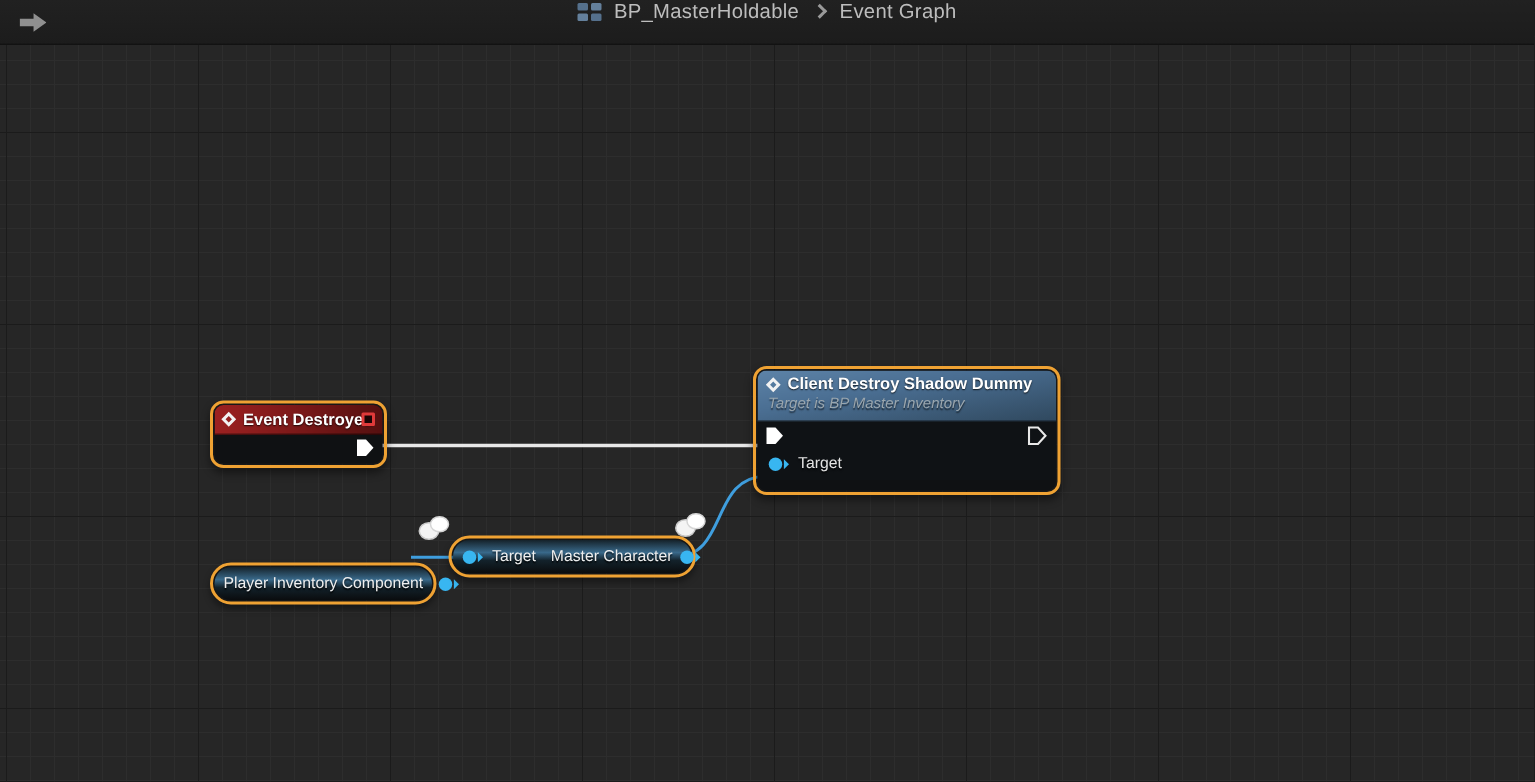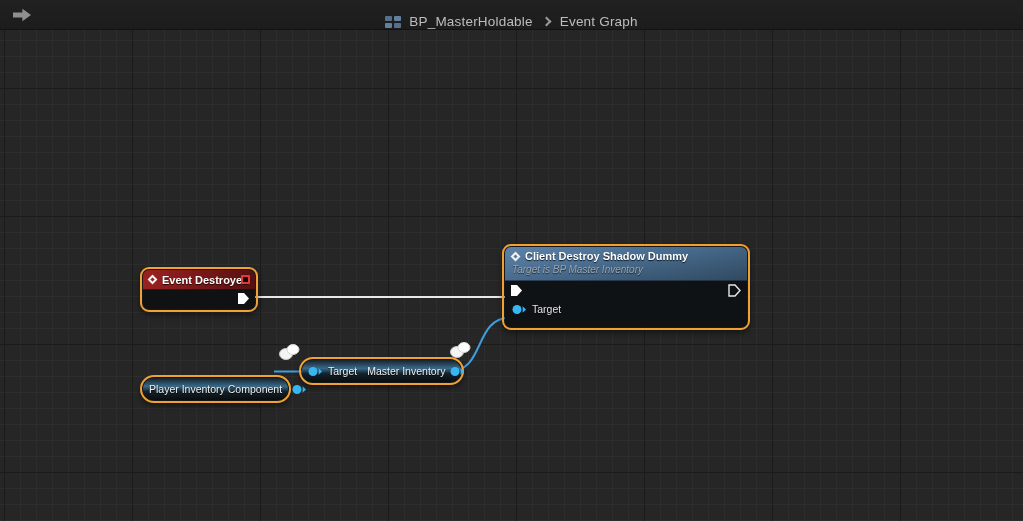--- a/index.html
+++ b/index.html
@@ -13,21 +13,21 @@
       linear-gradient(#2d2d2d 1px, transparent 1px),
       linear-gradient(90deg,#2d2d2d 1px, transparent 1px);
     background-size:128px 128px,128px 128px,16px 16px,16px 16px;
     background-position:0 -40px,4px 0,0 8px,4px 0;
   }
   
   .titlebar{
     position:absolute;left:0;top:0;width:1023px;height:30px;
     background:linear-gradient(180deg,#212121,#1c1c1c);
     border-bottom:1px solid rgba(0,0,0,.45);
-    display:flex;align-items:flex-end;justify-content:center;
+    display:flex;align-items:flex-start;justify-content:center;
   }
   .toolbar-arrow{
     position:absolute;left:13px;top:8px;width:18px;height:14px;background:#8f8f8f;
     clip-path:polygon(0 32%,52% 32%,52% 6%,100% 50%,52% 94%,52% 68%,0 68%);
   }
   .crumb-row{display:flex;align-items:center;gap:8px;}
   .graph-icon{display:grid;grid-template-columns:7px 7px;grid-template-rows:5px 5px;gap:2px;}
   .graph-icon div{background:#64809c;border-radius:1px;}
   .graph-icon div:nth-child(1){background:#55708c;}
   .graph-icon div:nth-child(4){background:#55708c;}
@@ -44,21 +44,21 @@
   .ev-node{left:140px;top:267px;width:118px;height:45px;}
   .ev-header{height:20px;display:flex;align-items:center;gap:6px;padding:0 6px;
     background:linear-gradient(90deg,#9c2121 0%,#7e1919 45%,#551010 100%);
     border-bottom:1px solid rgba(0,0,0,.5);position:relative;}
   .delegate-pin{position:absolute;right:5px;top:5px;width:9px;height:9px;border:2px solid #e03v;
     border:2px solid #df3a3a;background:#1c0505;border-radius:1px;}
   .ev-body{position:relative;height:18px;}
   .pin-exec{position:absolute;width:13px;height:13px;}
   .ev-exec-out{right:5px;top:2px;}
   
-  .fn-node{left:502px;top:244px;width:248px;height:86px;}
+  .fn-node{left:502px;top:244px;width:205px;height:86px;}
   .fn-header{padding:3px 7px 4px 7px;
     background:linear-gradient(170deg,#5d83a8 0%,#4a6e92 40%,#30495f 100%);
     border-bottom:1px solid rgba(0,0,0,.5);}
   .fn-title-row{display:flex;align-items:center;gap:6px;}
   .fn-sub{font-size:10px;font-style:italic;color:#9aa6ae;line-height:12px;margin-top:2px;
     text-shadow:0 1px 1px rgba(0,0,0,.6);white-space:nowrap;}
   .fn-body{position:relative;height:39px;background:#0f1215;}
   .fn-exec-in{left:5px;top:3px;}
   .fn-exec-out{right:6px;top:3px;}
   .pin-row{position:absolute;left:7px;top:22px;display:flex;align-items:center;gap:5px;}
@@ -148,21 +148,21 @@
   </div>
 
   <div class="pill pill-char">
     <div class="pill-inner">
       <svg class="obj-pin" viewBox="0 0 15 11">
         <circle cx="5" cy="5.5" r="4.5" fill="#38b6f1"></circle>
         <path d="M10.6,2.2 L14,5.5 L10.6,8.8 Z" fill="#38b6f1"></path>
       </svg>
       <span class="pill-label">Target</span>
       <span class="spacer"></span>
-      <span class="pill-label">Master Inventory</span>
+      <span class="pill-label">Master Character</span>
       <svg class="obj-pin" viewBox="0 0 15 11">
         <circle cx="5" cy="5.5" r="4.5" fill="#38b6f1"></circle>
         <path d="M10.6,2.2 L14,5.5 L10.6,8.8 Z" fill="#38b6f1"></path>
       </svg>
     </div>
   </div>
 
   <div class="titlebar">
     <span class="toolbar-arrow"></span>
     <div class="crumb-row">

